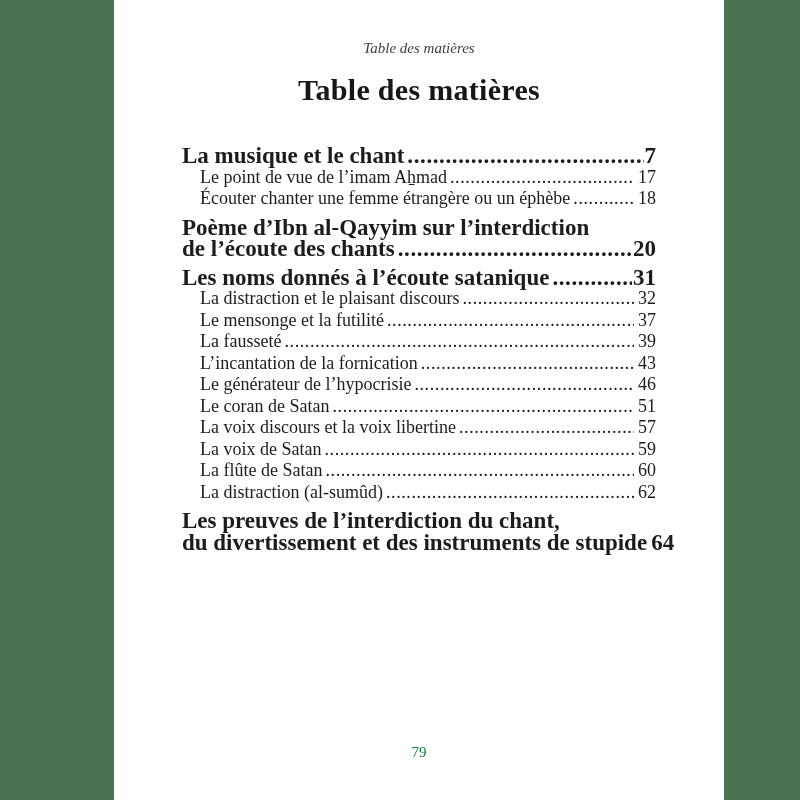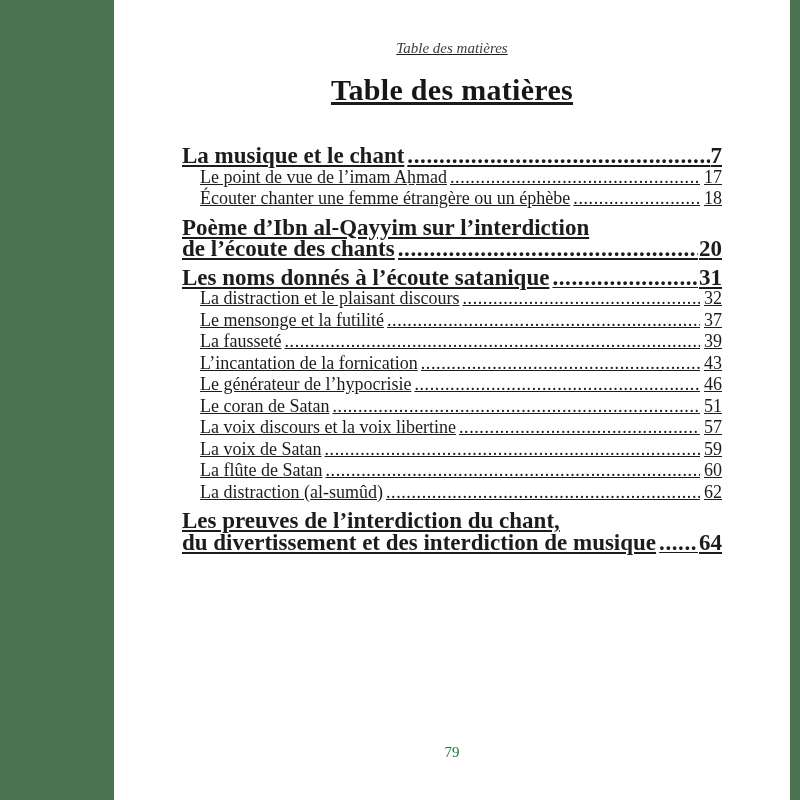--- a/index.html
+++ b/index.html
@@ -14,24 +14,23 @@
   .stage {
     position: relative;
     width: 800px;
     height: 800px;
     background: #4a7351;
   }
   .paper {
     position: absolute;
     left: 114px;
     top: 0;
-    width: 676px;
+    width: 610px;
     height: 800px;
     background: #ffffff;
-    text-decoration: underline;
   }
   .content {
     padding: 0 68px;
   }
   .running-header {
     padding-top: 40px;
     text-align: center;
     font-style: italic;
     font-size: 15px;
     color: #3c3c3c;
@@ -243,21 +242,21 @@
       <span class="leader"></span>
       <span class="toc-page">62</span>
     </div>
   </div>
 
   <div class="toc-entry l1">
     <div class="extra-lines">
               <div class="toc-line-plain">Les preuves de l’interdiction du chant,</div>
             </div>
     <div class="toc-row">
-      <span class="toc-lastline-label">du divertissement et des interdiction de musique</span>
+      <span class="toc-lastline-label">du divertissement et des instruments de stupide</span>
       <span class="leader"></span>
       <span class="toc-page">64</span>
     </div>
   </div>
 </div>
     </div>
     <div class="footer">79</div>
   </div>
 </div>
 

